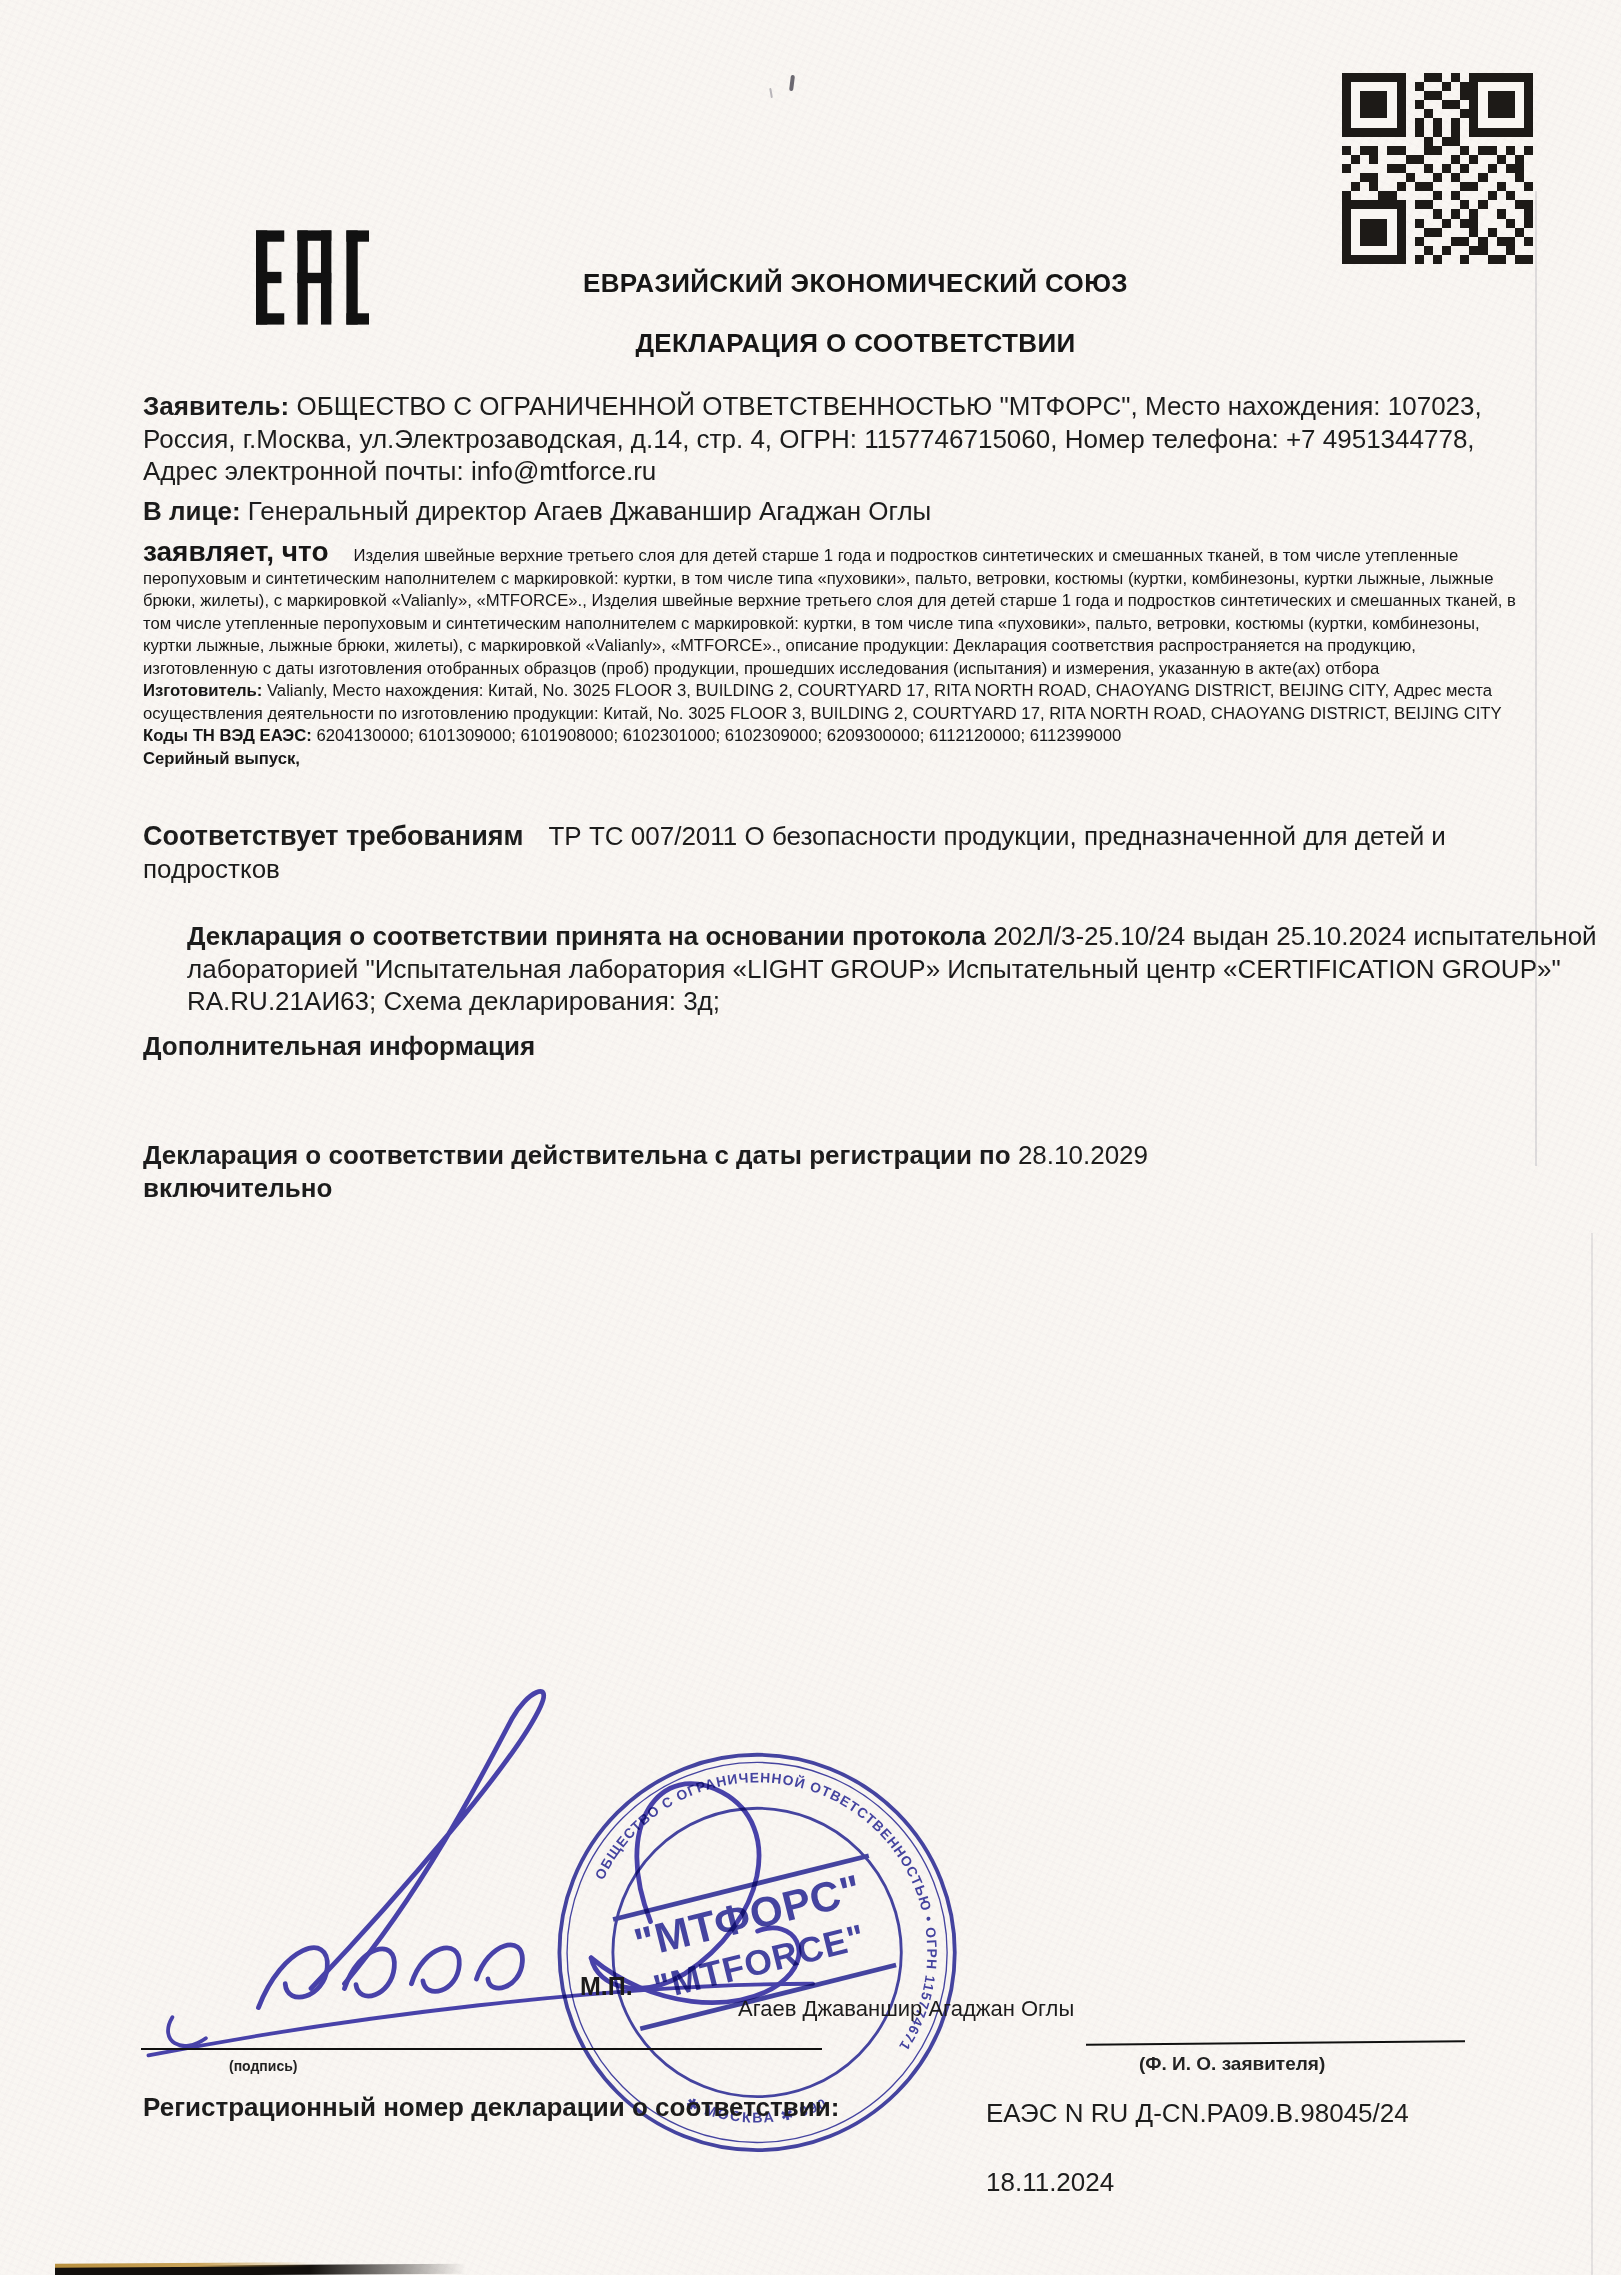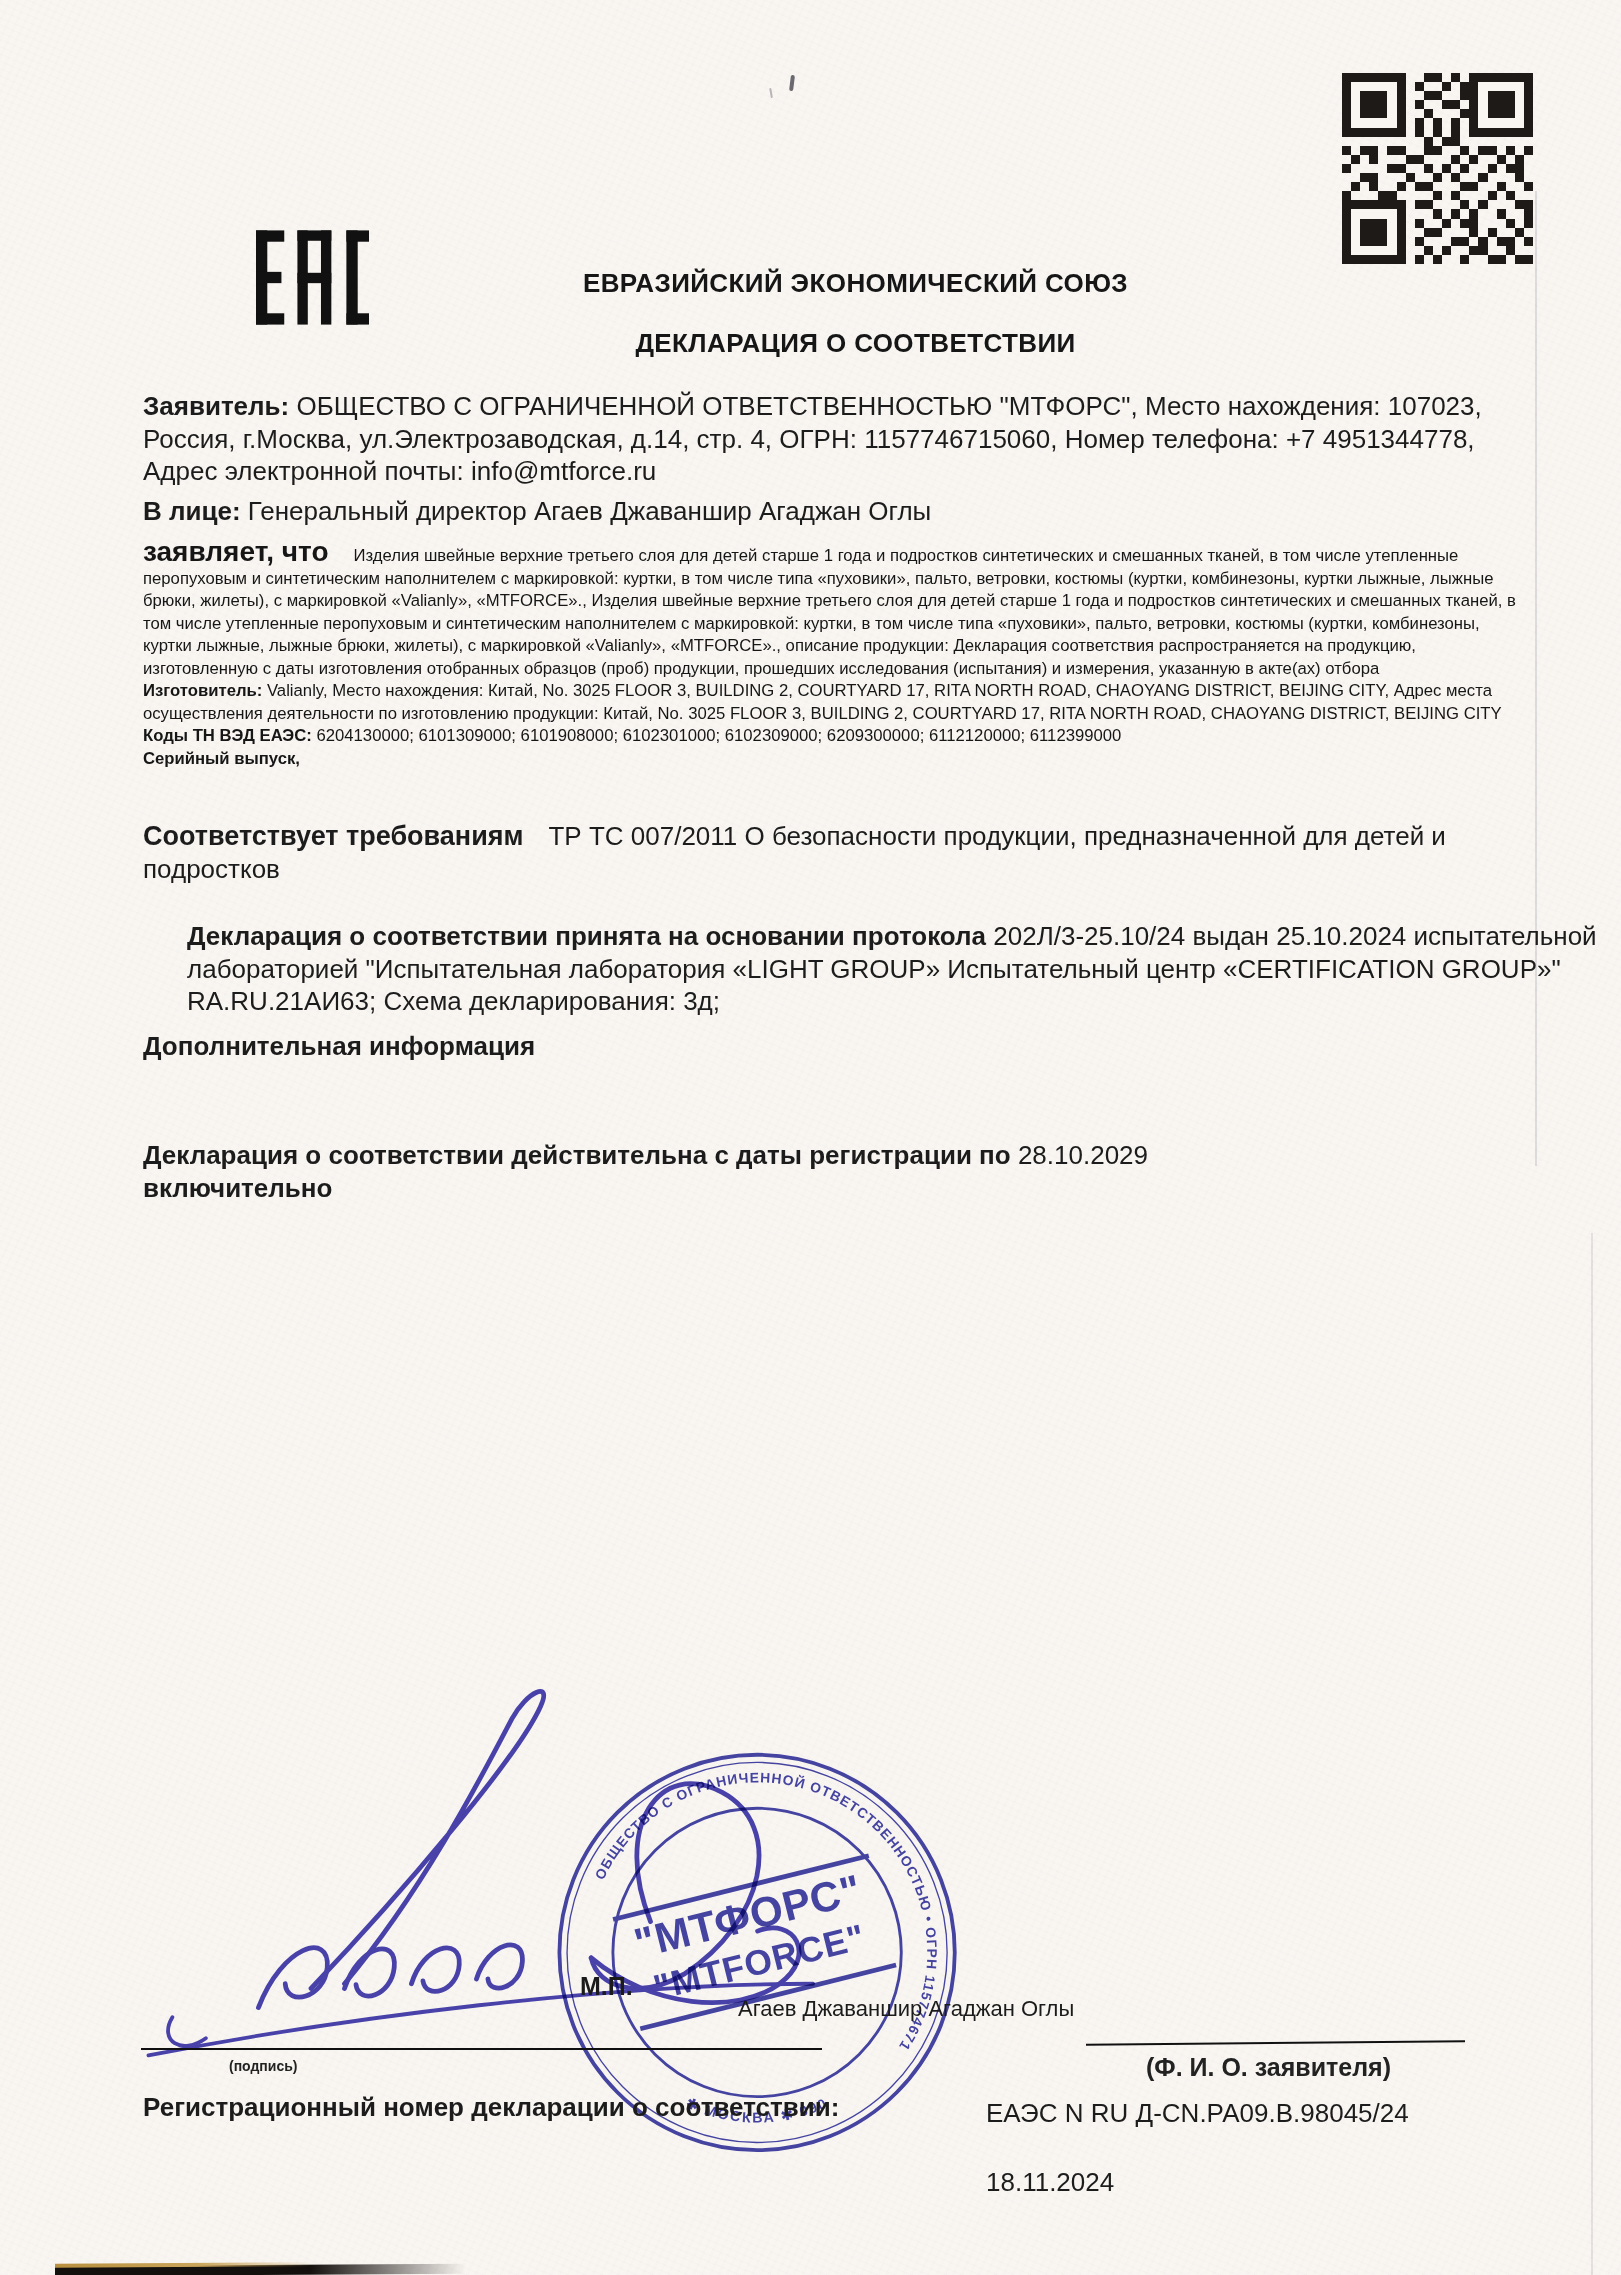--- a/index.html
+++ b/index.html
@@ -173,21 +173,21 @@
   </div>
 
   <div class="abs b" style="left:580px;top:1972px;font-size:25px;">М.П.</div>
 
   <div class="abs" style="left:738px;top:1996px;font-size:22px;">Агаев Джаваншир Агаджан Оглы</div>
 
   <div class="abs line" style="left:141px;top:2048px;width:681px;"></div>
   <div class="abs caption" style="left:229px;top:2058px;">(подпись)</div>
 
   <div class="abs line" style="left:1086px;top:2042px;width:379px;transform:rotate(-.5deg);"></div>
-  <div class="abs caption" style="left:1139px;top:2053px;font-size:25px;margin-left:7px;">(Ф. И. О. заявителя)</div>
+  <div class="abs caption" style="left:1139px;top:2053px;font-size:19px;">(Ф. И. О. заявителя)</div>
 
   <div class="abs par b" style="left:143px;top:2091px;">Регистрационный номер декларации о соответствии:</div>
   <div class="abs par" style="left:986px;top:2097px;">ЕАЭС N RU Д-CN.РА09.В.98045/24</div>
 
   <div class="abs par" style="left:986px;top:2166px;">18.11.2024</div>
 
 </div>
 
 
 </body></html>

